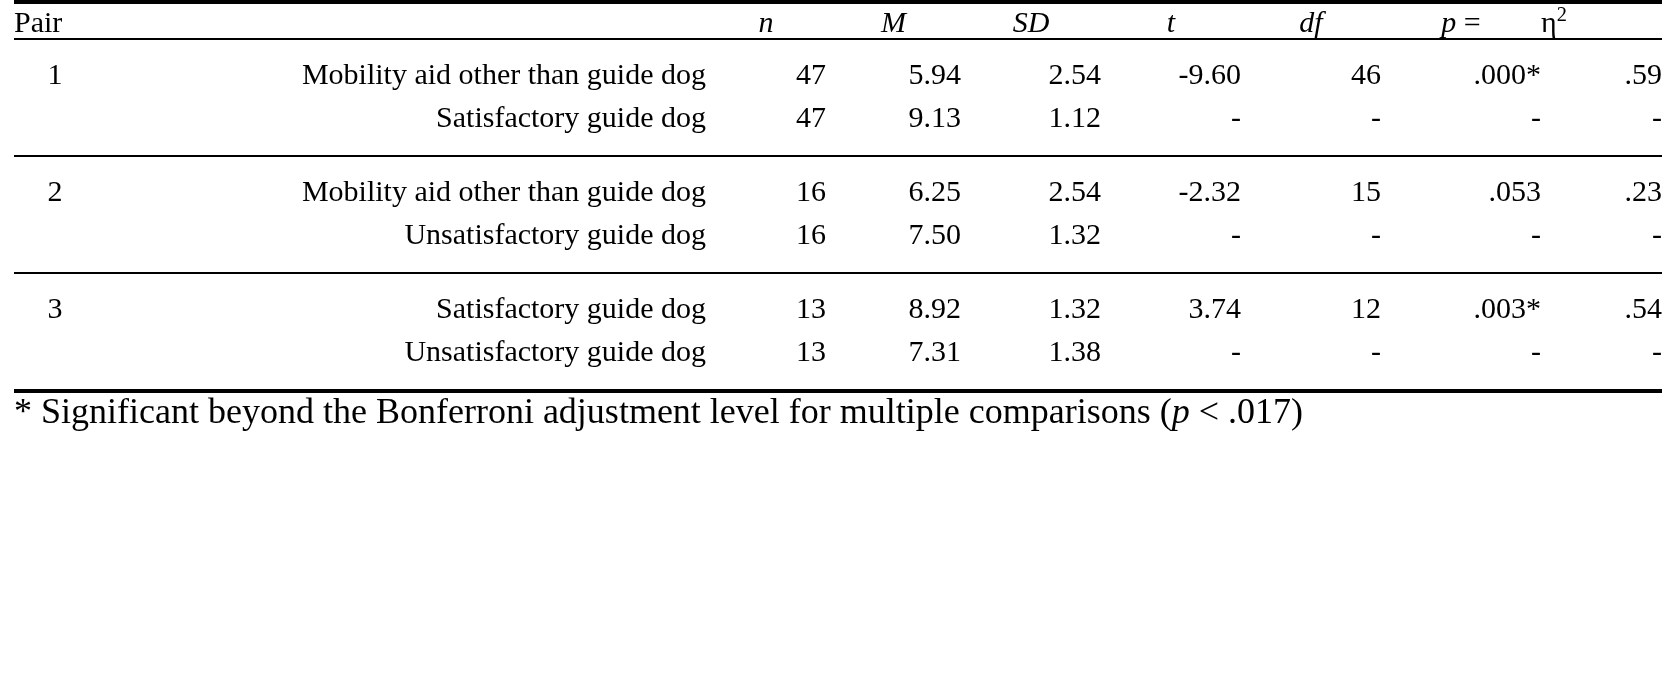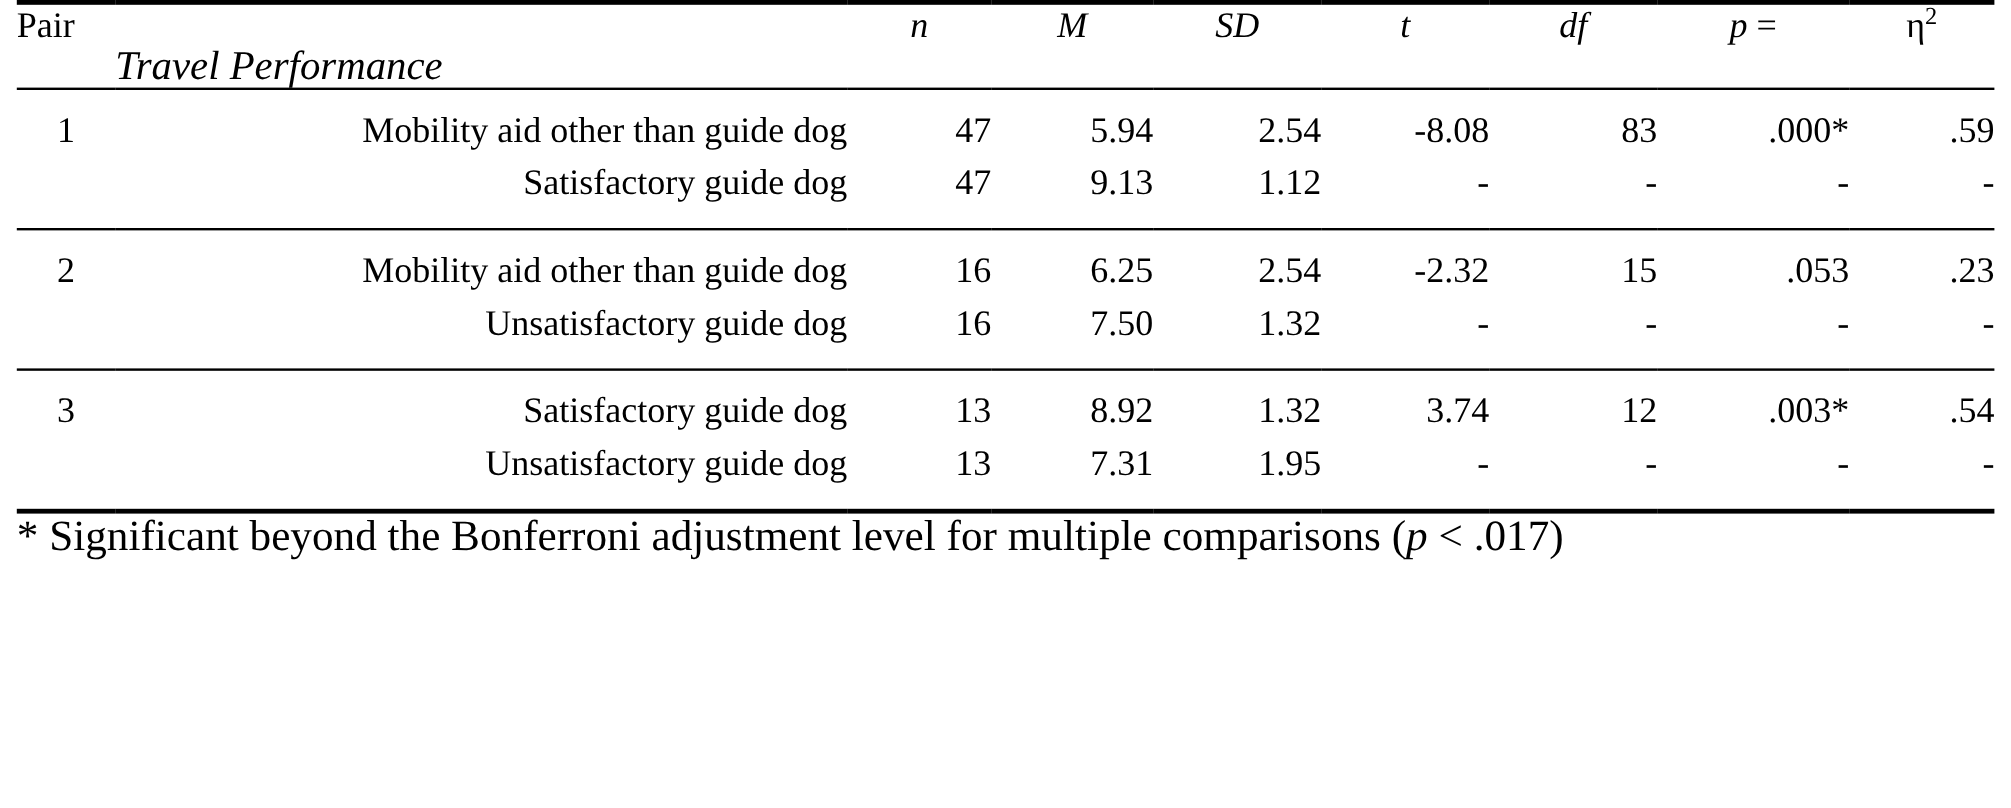--- a/index.html
+++ b/index.html
@@ -51,21 +51,21 @@
     border-top: 4px solid #000;
   }
 
   thead th {
     font-weight: bold;
     padding-top: 10px;
     padding-bottom: 6px;
   }
   th.hdr-pair { text-align: left; padding-left: 22px; }
   th.hdr-num  { text-align: center; font-style: italic; }
-  th.hdr-eta  { text-align: center; padding-right: 18px; font-style: normal; }
+  th.hdr-eta  { text-align: left; padding-right: 18px; font-style: normal; }
   th.hdr-p    { text-align: center; font-style: normal; }
   th.hdr-p i  { font-style: italic; }
   .eta-sup { font-size: 0.68em; vertical-align: super; }
 
   .subhead-cell {
     font-weight: bold;
     font-style: italic;
     font-size: 34px;
     padding-top: 12px;
     padding-bottom: 38px;
@@ -121,35 +121,31 @@
       <tr class="rule-top">
         <th class="hdr-pair" colspan="2">Pair</th>
         <th class="hdr-num">n</th>
         <th class="hdr-num">M</th>
         <th class="hdr-num">SD</th>
         <th class="hdr-num">t</th>
         <th class="hdr-num">df</th>
         <th class="hdr-p"><i>p</i><span> =</span></th>
         <th class="hdr-eta"><span>η</span><span class="eta-sup">2</span></th>
       </tr>
-      <tr>
-        <td></td>
-        <td class="subhead-cell" colspan="8">Travel Performance</td>
-      </tr>
     </thead>
     <tbody>
 
       <tr class="rule-thin row-first">
         <td class="pair-cell">1</td>
         <td class="label-cell">Mobility aid other than guide dog</td>
         <td class="num-cell">47</td>
         <td class="num-cell">5.94</td>
         <td class="num-cell">2.54</td>
-        <td class="num-cell">-8.08</td>
-        <td class="num-cell">83</td>
+        <td class="num-cell">-9.60</td>
+        <td class="num-cell">46</td>
         <td class="num-cell">.000*</td>
         <td class="eta-cell">.59</td>
       </tr>
       <tr class="row-second">
         <td class="pair-cell"></td>
         <td class="label-cell">Satisfactory guide dog</td>
         <td class="num-cell">47</td>
         <td class="num-cell">9.13</td>
         <td class="num-cell">1.12</td>
         <td class="num-cell">-</td>
@@ -190,21 +186,21 @@
         <td class="num-cell">3.74</td>
         <td class="num-cell">12</td>
         <td class="num-cell">.003*</td>
         <td class="eta-cell">.54</td>
       </tr>
       <tr class="row-second">
         <td class="pair-cell"></td>
         <td class="label-cell">Unsatisfactory guide dog</td>
         <td class="num-cell">13</td>
         <td class="num-cell">7.31</td>
-        <td class="num-cell">1.95</td>
+        <td class="num-cell">1.38</td>
         <td class="num-cell">-</td>
         <td class="num-cell">-</td>
         <td class="num-cell">-</td>
         <td class="eta-cell">-</td>
       </tr>
 
       <tr class="rule-bottom note-row">
         <td colspan="9"><span>* Significant beyond the Bonferroni adjustment level for multiple comparisons (</span><i>p</i><span> &lt; .017)</span></td>
       </tr>
     </tbody>

